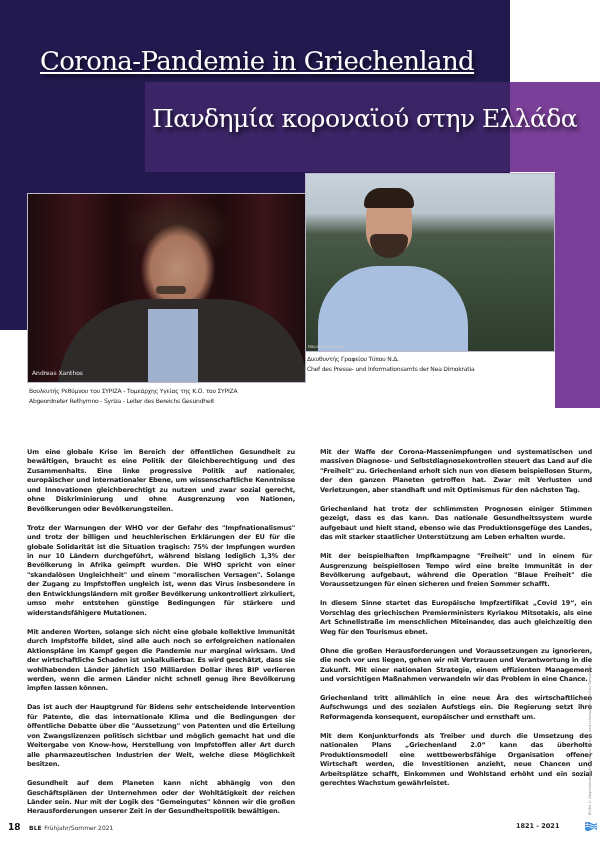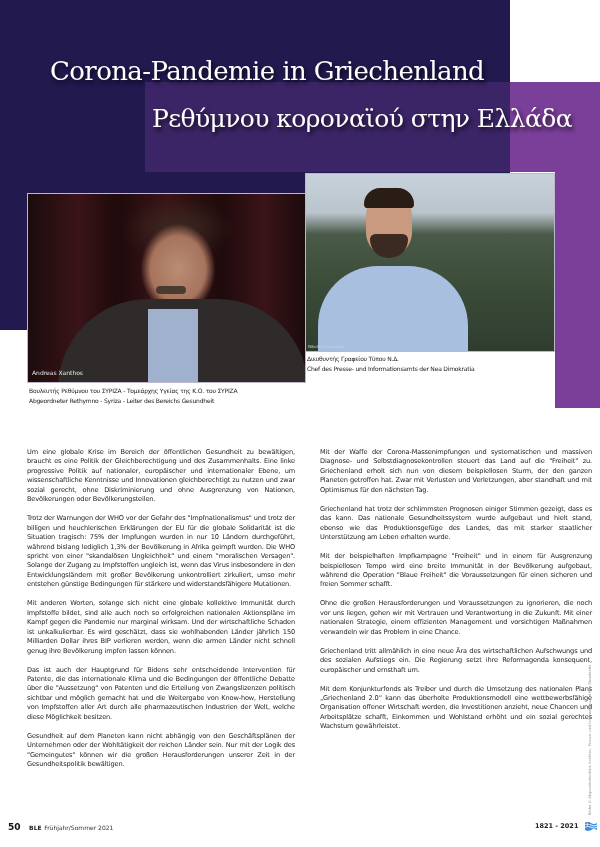--- a/index.html
+++ b/index.html
@@ -89,58 +89,58 @@
 
     .caption {
       position: absolute; font-size: 6px; line-height: 10px; color: #1a1a1a; white-space: nowrap;
       letter-spacing: -0.2px;
     }
     .caption-left { left: 29px; top: 386px; }
     .caption-right { left: 307px; top: 354px; }
 
     .col {
       position: absolute; top: 448px; font-size: 6.6px; line-height: 9.45px;
-      text-align: justify; color: #1e1e1e; letter-spacing: -0.15px;
+      text-align: justify; color: #1e1e1e; letter-spacing: -0.15px; font-weight: bold;
     }
     .col-left { left: 27px; width: 268px; }
     .col-right { left: 320px; width: 272px; }
     .col p { margin: 0 0 9.5px 0; }
 
     .side-credit {
       position: absolute; left: 588px; top: 590px;
       transform: rotate(-90deg); transform-origin: left top;
       font-size: 3.6px; color: #9a9a9a; white-space: nowrap;
       width: 0;
     }
     .side-credit span { display: inline-block; transform: translateX(-225px); }
 
     .footer-left {
       position: absolute; left: 8px; top: 822px; font-size: 8px; white-space: nowrap;
     }
     .page-number { font-weight: bold; font-size: 9px; margin-right: 6px; color: #111; }
     .mag-brand { font-weight: bold; font-size: 6px; color: #222; }
     .mag-issue { font-size: 6px; color: #333; }
     .footer-right {
-      position: absolute; left: 535px; top: 822px; font-size: 6.5px; font-weight: bold;
+      position: absolute; left: 516px; top: 822px; font-size: 6.5px; font-weight: bold;
       color: #222; white-space: nowrap;
     }
     .flag-icon {
       position: absolute; left: 584px; top: 821px; width: 14px; height: 10px;
     }
   </style>
 </head>
 <body>
 
 <div class="navy-block"></div>
 <div class="purple-right-top"></div>
 <div class="purple-overlap"></div>
 <div class="purple-strip"></div>
 
-<h1 class="title-de" style="margin:18px;font-weight:normal;">Corona-Pandemie in Griechenland</h1>
-<h2 class="title-gr" style="margin:0;font-weight:normal;">Ρεθύμνου κοροναϊού στην Ελλάδα</h2>
+<h1 class="title-de" style="margin:8px;font-weight:normal;text-decoration:underline;">Corona-Pandemie in Griechenland</h1>
+<h2 class="title-gr" style="margin:0;font-weight:normal;">Πανδημία κοροναϊού στην Ελλάδα</h2>
 
 <div class="photo photo-left">
   <div class="jacket"></div>
   <div class="shirt"></div>
   <div class="mustache"></div>
   <span class="photo-credit-name">Andreas Xanthos</span>
 </div>
 <div class="caption caption-left">
   <div>Βουλευτής Ρεθύμνου του ΣΥΡΙΖΑ - Τομεάρχης Υγείας της Κ.Ο. του ΣΥΡΙΖΑ</div>
   <div>Abgeordneter Rethymno - Syriza - Leiter des Bereichs Gesundheit</div>
@@ -163,31 +163,32 @@
   <p>Trotz der Warnungen der WHO vor der Gefahr des "Impfnationalismus" und trotz der billigen und heuchlerischen Erklärungen der EU für die globale Solidarität ist die Situation tragisch: 75% der Impfungen wurden in nur 10 Ländern durchgeführt, während bislang lediglich 1,3% der Bevölkerung in Afrika geimpft wurden. Die WHO spricht von einer "skandalösen Ungleichheit" und einem "moralischen Versagen". Solange der Zugang zu Impfstoffen ungleich ist, wenn das Virus insbesondere in den Entwicklungsländern mit großer Bevölkerung unkontrolliert zirkuliert, umso mehr entstehen günstige Bedingungen für stärkere und widerstandsfähigere Mutationen.</p>
   <p>Mit anderen Worten, solange sich nicht eine globale kollektive Immunität durch Impfstoffe bildet, sind alle auch noch so erfolgreichen nationalen Aktionspläne im Kampf gegen die Pandemie nur marginal wirksam. Und der wirtschaftliche Schaden ist unkalkulierbar. Es wird geschätzt, dass sie wohlhabenden Länder jährlich 150 Milliarden Dollar ihres BIP verlieren werden, wenn die armen Länder nicht schnell genug ihre Bevölkerung impfen lassen können.</p>
   <p>Das ist auch der Hauptgrund für Bidens sehr entscheidende Intervention für Patente, die das internationale Klima und die Bedingungen der öffentliche Debatte über die "Aussetzung" von Patenten und die Erteilung von Zwangslizenzen politisch sichtbar und möglich gemacht hat und die Weitergabe von Know-how, Herstellung von Impfstoffen aller Art durch alle pharmazeutischen Industrien der Welt, welche diese Möglichkeit besitzen.</p>
   <p>Gesundheit auf dem Planeten kann nicht abhängig von den Geschäftsplänen der Unternehmen oder der Wohltätigkeit der reichen Länder sein. Nur mit der Logik des "Gemeingutes" können wir die großen Herausforderungen unserer Zeit in der Gesundheitspolitik bewältigen.</p>
 </div>
 
 <div class="col col-right">
   <p>Mit der Waffe der Corona-Massenimpfungen und systematischen und massiven Diagnose- und Selbstdiagnosekontrollen steuert das Land auf die "Freiheit" zu. Griechenland erholt sich nun von diesem beispiellosen Sturm, der den ganzen Planeten getroffen hat. Zwar mit Verlusten und Verletzungen, aber standhaft und mit Optimismus für den nächsten Tag.</p>
   <p>Griechenland hat trotz der schlimmsten Prognosen einiger Stimmen gezeigt, dass es das kann. Das nationale Gesundheitssystem wurde aufgebaut und hielt stand, ebenso wie das Produktionsgefüge des Landes, das mit starker staatlicher Unterstützung am Leben erhalten wurde.</p>
   <p>Mit der beispielhaften Impfkampagne "Freiheit" und in einem für Ausgrenzung beispiellosen Tempo wird eine breite Immunität in der Bevölkerung aufgebaut, während die Operation "Blaue Freiheit" die Voraussetzungen für einen sicheren und freien Sommer schafft.</p>
+  <p>In diesem Sinne startet das Europäische Impfzertifikat „Covid 19“, ein Vorschlag des griechischen Premierministers Kyriakou Mitsotakis, als eine Art Schnellstraße im menschlichen Miteinander, das auch gleichzeitig den Weg für den Tourismus ebnet.</p>
   <p>Ohne die großen Herausforderungen und Voraussetzungen zu ignorieren, die noch vor uns liegen, gehen wir mit Vertrauen und Verantwortung in die Zukunft. Mit einer nationalen Strategie, einem effizienten Management und vorsichtigen Maßnahmen verwandeln wir das Problem in eine Chance.</p>
   <p>Griechenland tritt allmählich in eine neue Ära des wirtschaftlichen Aufschwungs und des sozialen Aufstiegs ein. Die Regierung setzt ihre Reformagenda konsequent, europäischer und ernsthaft um.</p>
   <p>Mit dem Konjunkturfonds als Treiber und durch die Umsetzung des nationalen Plans „Griechenland 2.0“ kann das überholte Produktionsmodell eine wettbewerbsfähige Organisation offener Wirtschaft werden, die Investitionen anzieht, neue Chancen und Arbeitsplätze schafft, Einkommen und Wohlstand erhöht und ein sozial gerechtes Wachstum gewährleistet.</p>
 </div>
 
 <div class="side-credit">
   <span>Bilder © Abgeordnetenbüro Xanthos · Presse- und Informationsamt Nea Dimokratia</span>
 </div>
 
 <div class="footer-left">
-  <span class="page-number">50</span>
+  <span class="page-number">18</span>
   <span class="mag-brand">BLE</span>
   <span class="mag-issue">Frühjahr/Sommer 2021</span>
 </div>
 <div class="footer-right">1821 - 2021</div>
 <svg class="flag-icon" viewBox="0 0 14 10">
   <path d="M1 2 Q4 0 7 2 T13 2 L13 9 Q10 7 7 9 T1 9 Z" fill="#3d8fe0"></path>
   <path d="M1 4 Q4 2 7 4 T13 4" stroke="#ffffff" stroke-width="0.9" fill="none"></path>
   <path d="M1 6.2 Q4 4.2 7 6.2 T13 6.2" stroke="#ffffff" stroke-width="0.9" fill="none"></path>
   <rect x="1" y="1.5" width="4.5" height="3.6" fill="#2a6fc4"></rect>
   <path d="M3.25 1.5 V5.1 M1 3.3 H5.5" stroke="#ffffff" stroke-width="0.8"></path>

